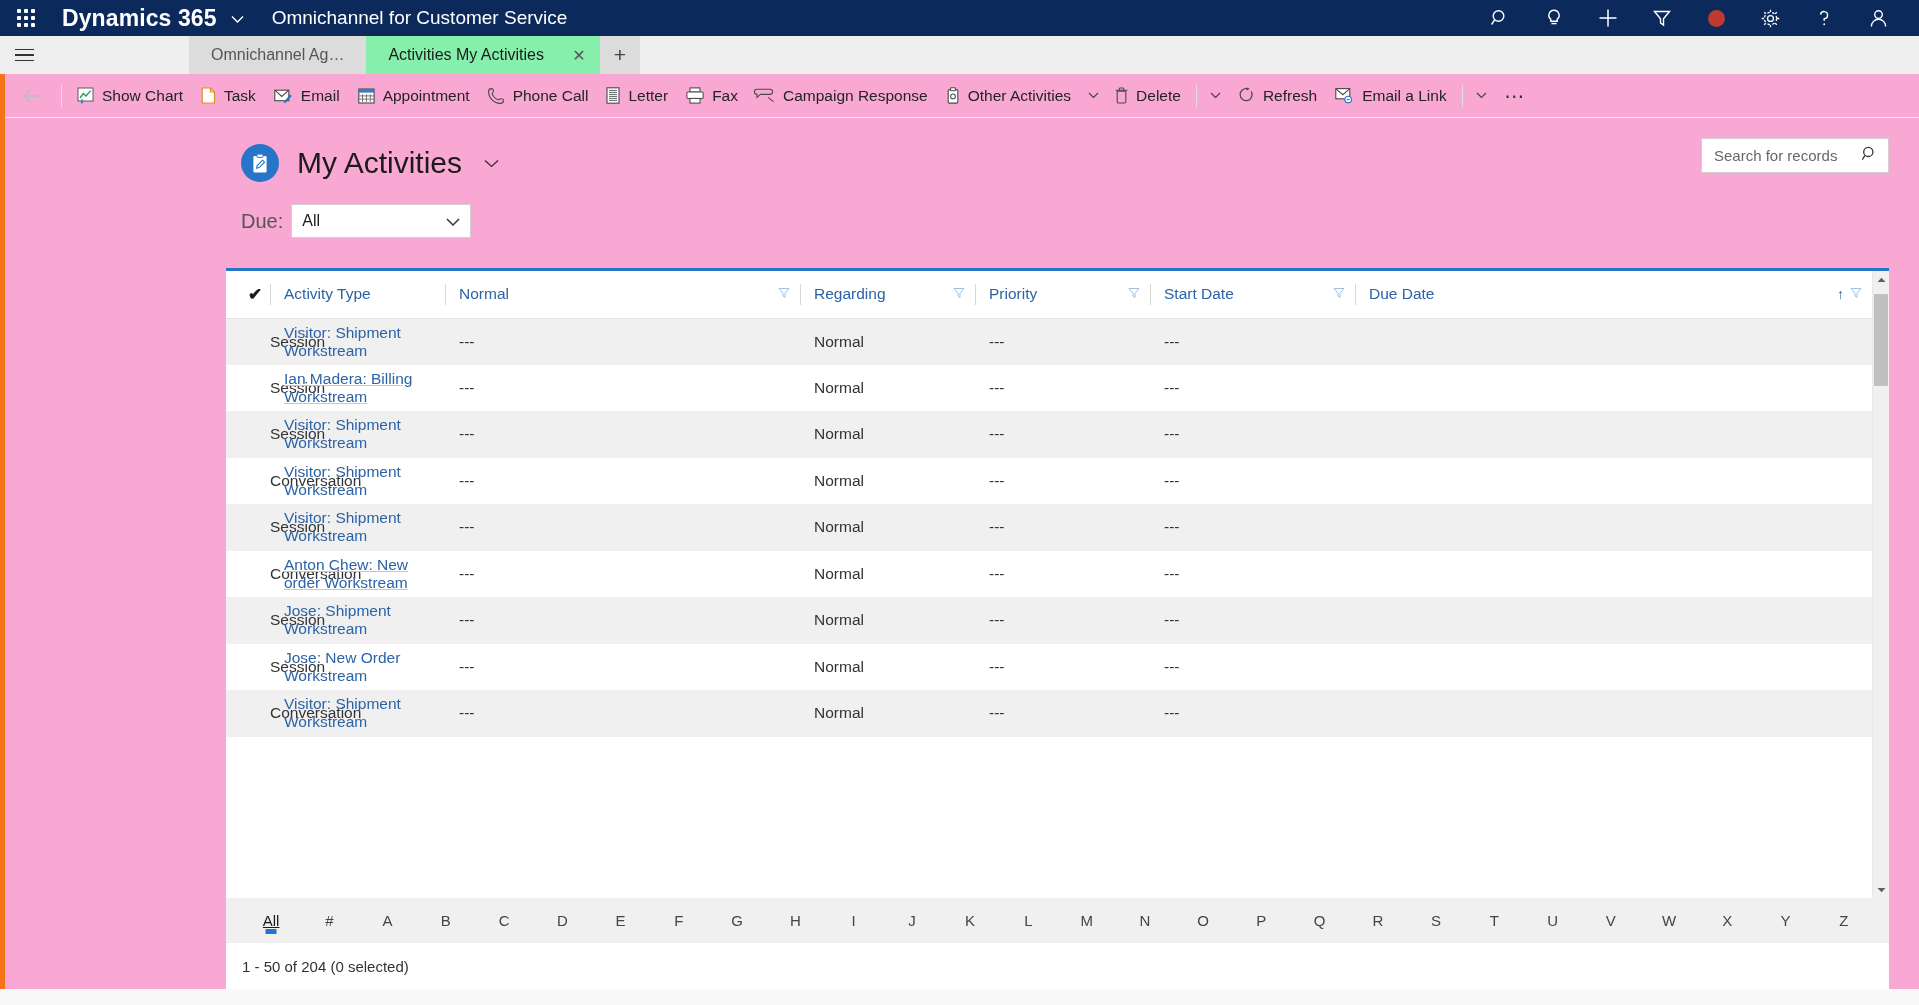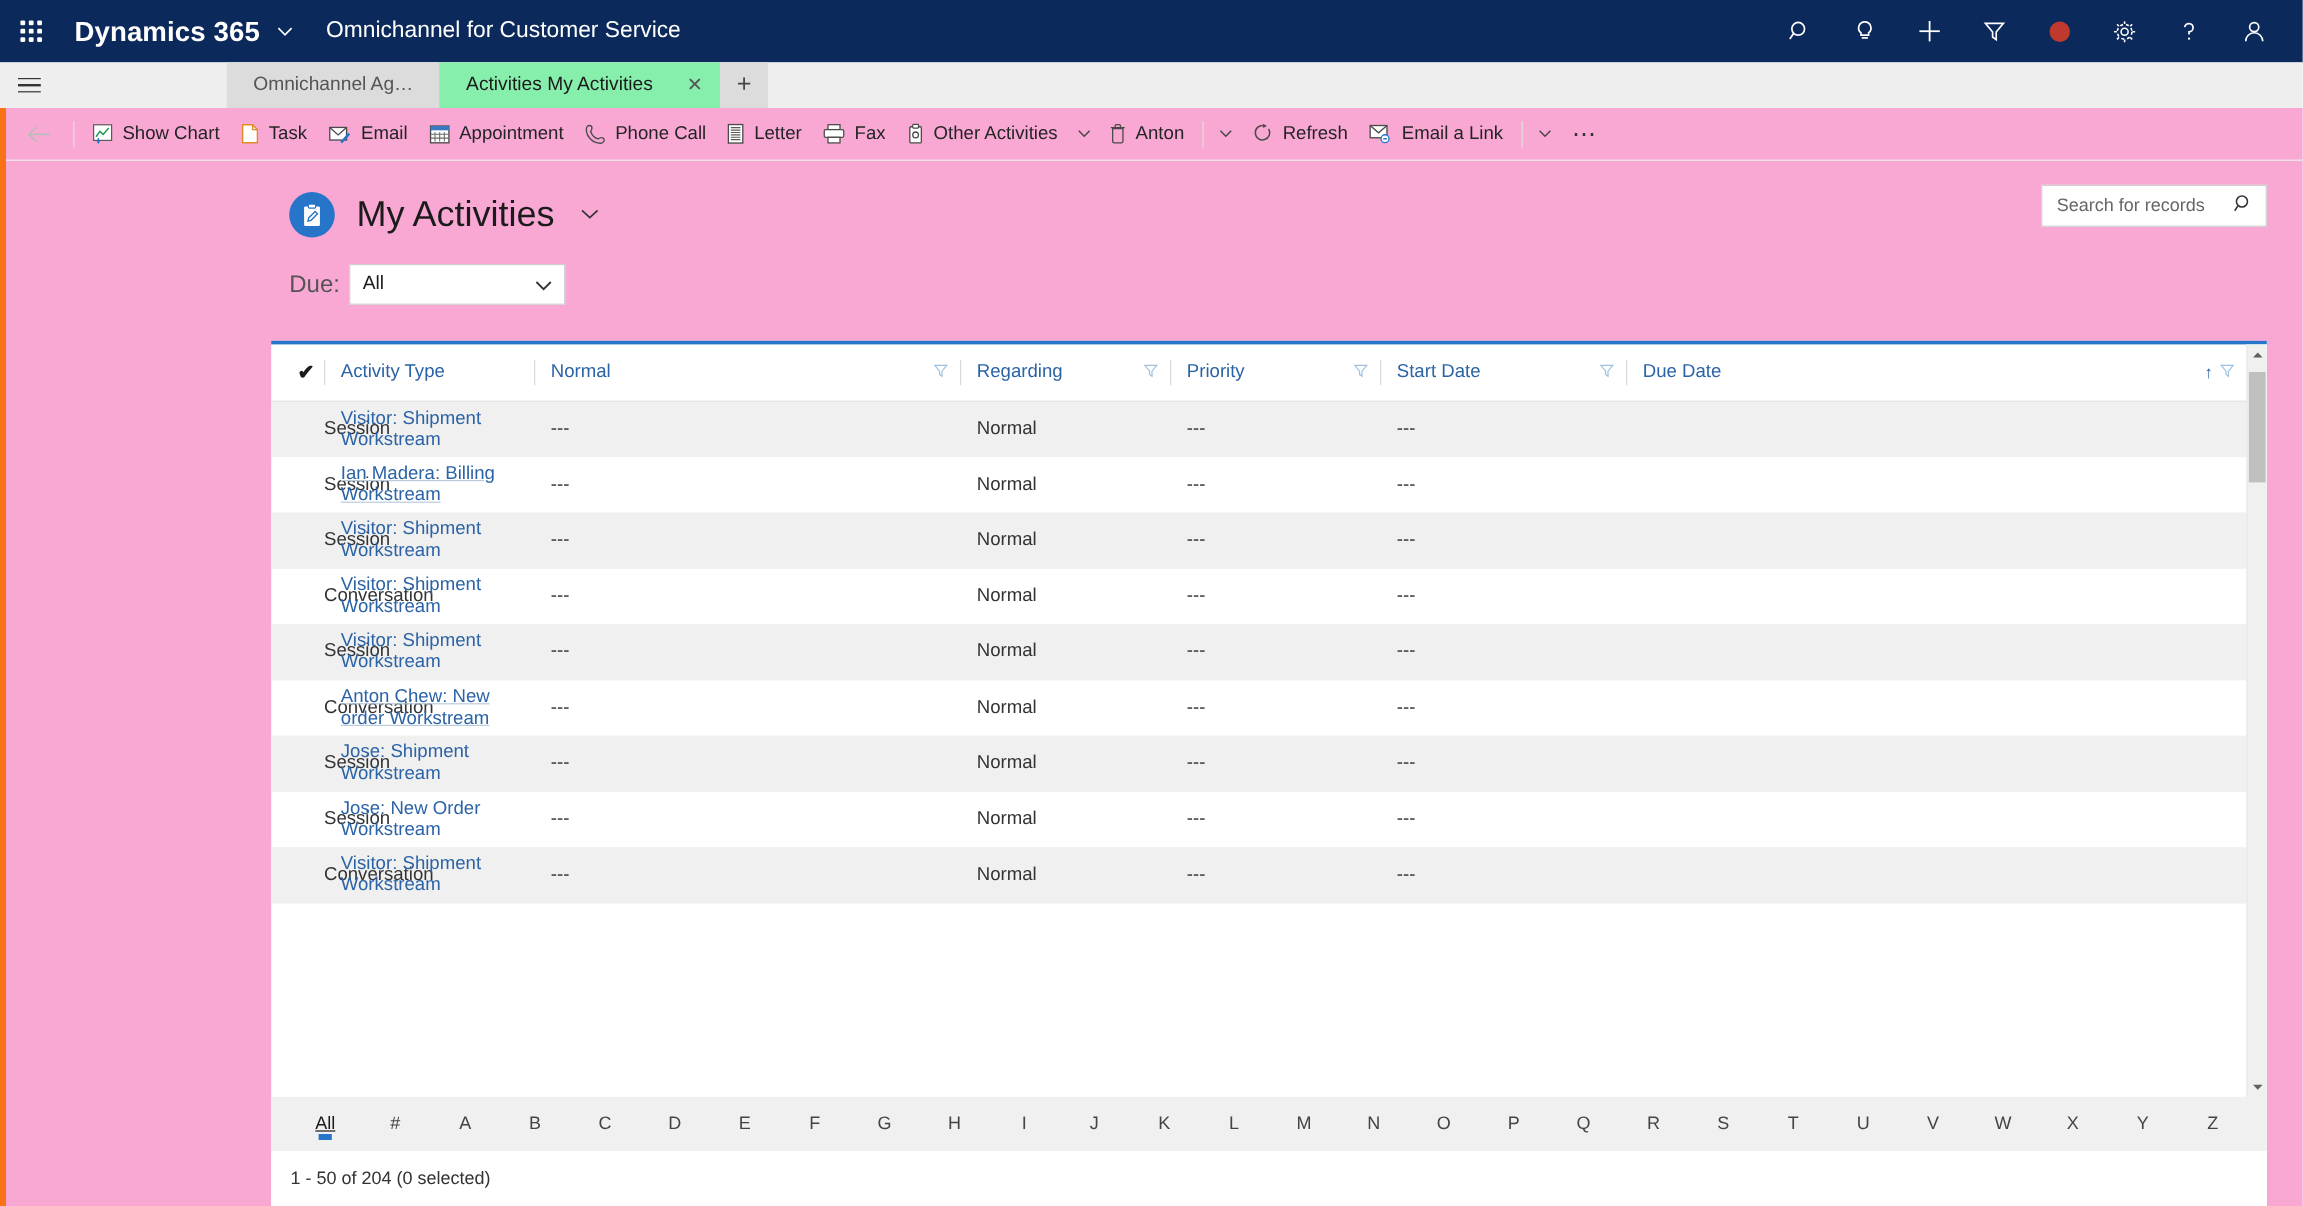--- a/index.html
+++ b/index.html
@@ -7,21 +7,21 @@
     margin: 0; padding: 0;
     width: 1919px; height: 1005px;
     overflow: hidden;
     background: #f8f8f8;
     font-family: "Liberation Sans", sans-serif;
     -webkit-font-smoothing: antialiased;
   }
 
   
   #topbar {
-    height: 52px;
+    height: 36px;
     background: #0b2a5b;
     display: flex;
     align-items: center;
     color: #fff;
     position: relative;
   }
   #waffle {
     width: 52px; height: 52px;
     display: flex; align-items: center; justify-content: center;
     cursor: pointer;
@@ -590,20 +590,29 @@
         <span class="ci">
           <svg width="18" height="17" viewBox="0 0 18 17">
               <rect x="4" y="0.9" width="10" height="4.1" fill="#fff" stroke="#4a4a4a" stroke-width="1.05"></rect>
               <rect x="0.9" y="5" width="16.2" height="6.4" rx="1" fill="#fff" stroke="#4a4a4a" stroke-width="1.05"></rect>
               <rect x="4" y="11.4" width="10" height="4.7" fill="#fff" stroke="#4a4a4a" stroke-width="1.05"></rect>
             </svg>
         </span>
         <span>Fax</span>
       </div>
 
+      <div class="cmd-btn">
+        <span class="ci">
+          <svg width="19" height="15" viewBox="0 0 19 15">
+              <path d="M1 1.2 h13 a2.6 2.6 0 0 1 0 5.2 h-9.4 l-3.6 3 v-3 a2.6 2.6 0 0 1 0 -5.2 z" fill="none" stroke="#4a4a4a" stroke-width="1.1"></path>
+              <line x1="12" y1="9.4" x2="17.5" y2="13.6" stroke="#4a4a4a" stroke-width="1.1"></line>
+            </svg>
+        </span>
+        <span>Campaign Response</span>
+      </div>
 
       <div class="cmd-btn">
         <span class="ci">
           <svg width="14" height="17" viewBox="0 0 14 17">
               <rect x="2.2" y="2.6" width="9.6" height="13.5" rx="1" fill="#fff" stroke="#4a4a4a" stroke-width="1.1"></rect>
               <rect x="4.6" y="0.7" width="4.8" height="3" rx="0.7" fill="#fff" stroke="#4a4a4a" stroke-width="1.05"></rect>
               <circle cx="7" cy="9.4" r="2.4" fill="none" stroke="#4a4a4a" stroke-width="1.05"></circle>
             </svg>
         </span>
         <span>Other Activities</span>
@@ -615,21 +624,21 @@
       </div>
 
       <div class="cmd-btn">
         <span class="ci">
           <svg width="13" height="17" viewBox="0 0 13 17">
               <path d="M2.2 4.2 h8.6 v10.6 a1.2 1.2 0 0 1 -1.2 1.2 h-6.2 a1.2 1.2 0 0 1 -1.2 -1.2 z" fill="none" stroke="#4a4a4a" stroke-width="1.1"></path>
               <line x1="0.7" y1="3.3" x2="12.3" y2="3.3" stroke="#4a4a4a" stroke-width="1.1"></line>
               <path d="M4.3 3.2 v-1.4 a0.9 0.9 0 0 1 0.9 -0.9 h2.6 a0.9 0.9 0 0 1 0.9 0.9 v1.4" fill="none" stroke="#4a4a4a" stroke-width="1.05"></path>
             </svg>
         </span>
-        <span>Anton</span>
+        <span>Delete</span>
       </div>
       <div class="cmd-divider"></div>
       <div class="cmd-caret">
         <svg width="11" height="7" viewBox="0 0 11 7">
             <path d="M1 1 L5.5 5.5 L10 1" stroke="#444" stroke-width="1.2" fill="none"></path>
           </svg>
       </div>
 
       <div class="cmd-btn">
         <span class="ci">

